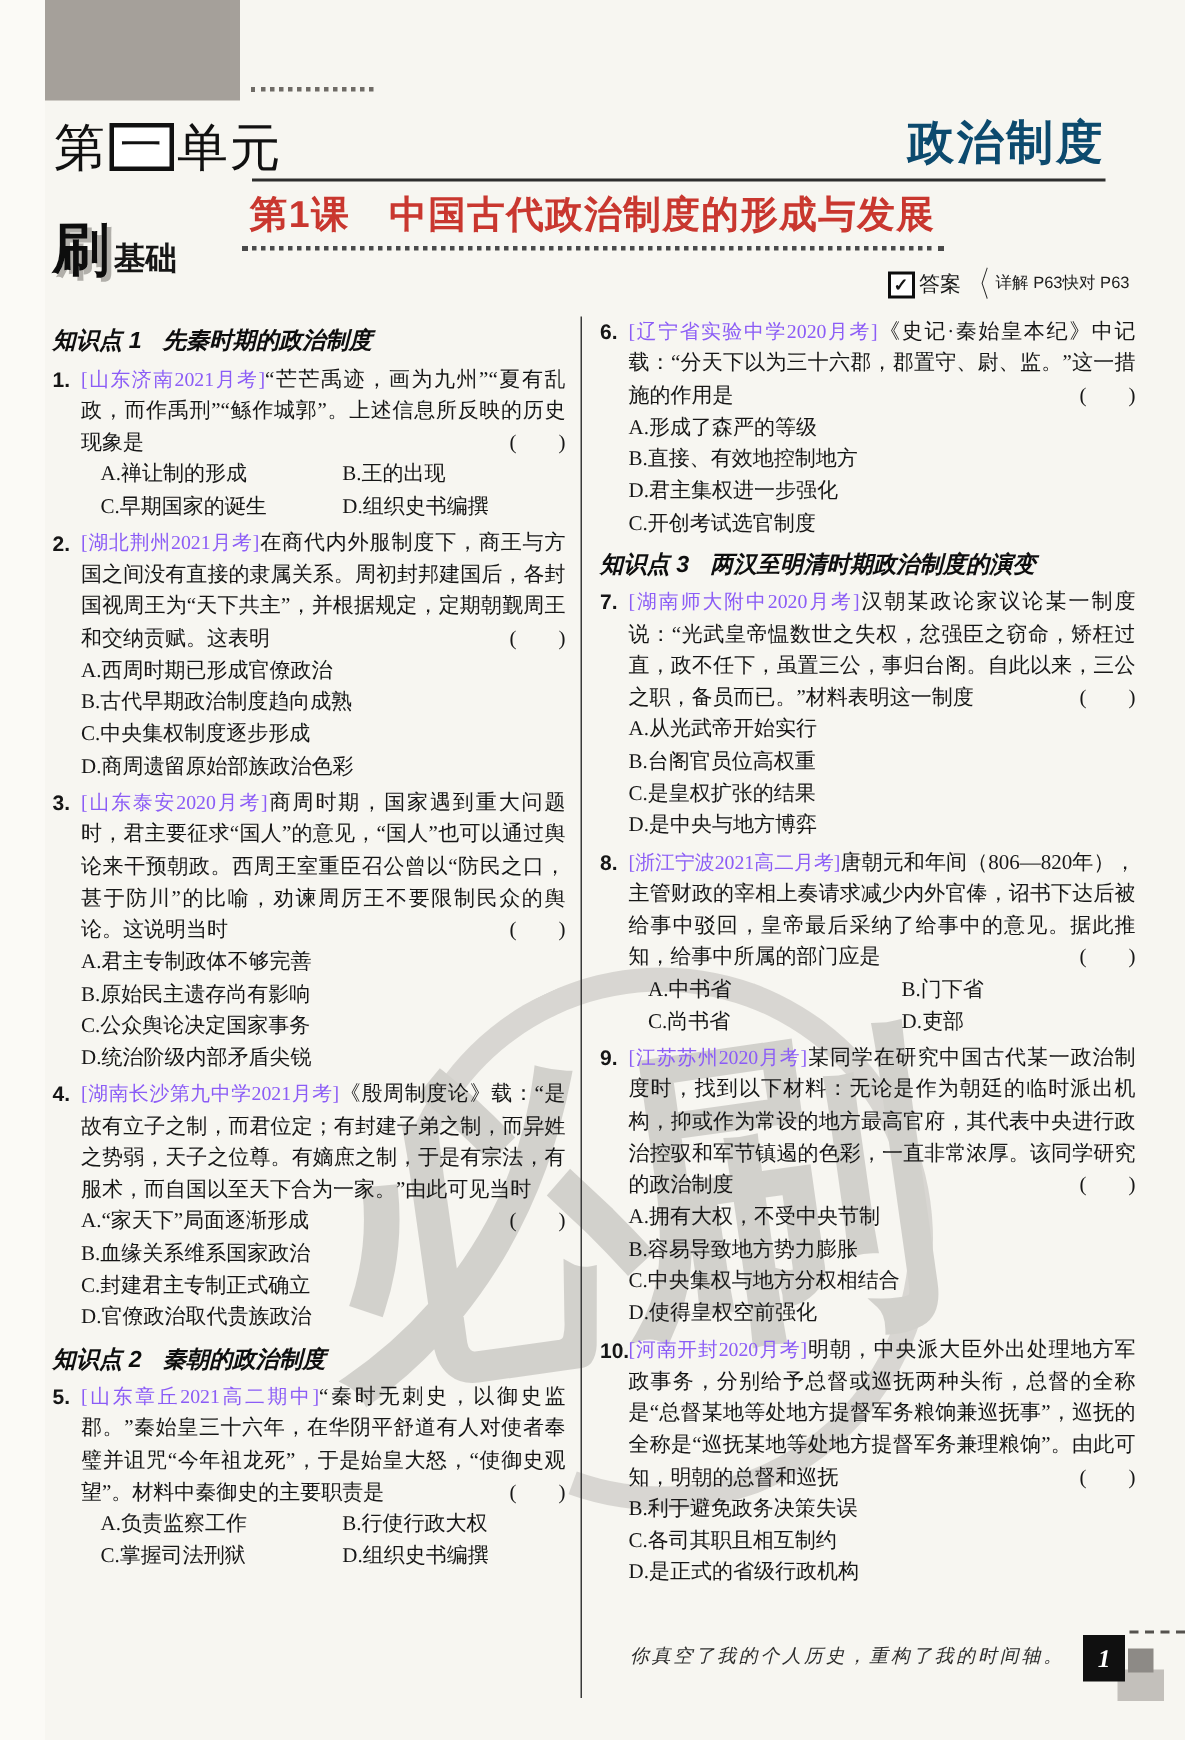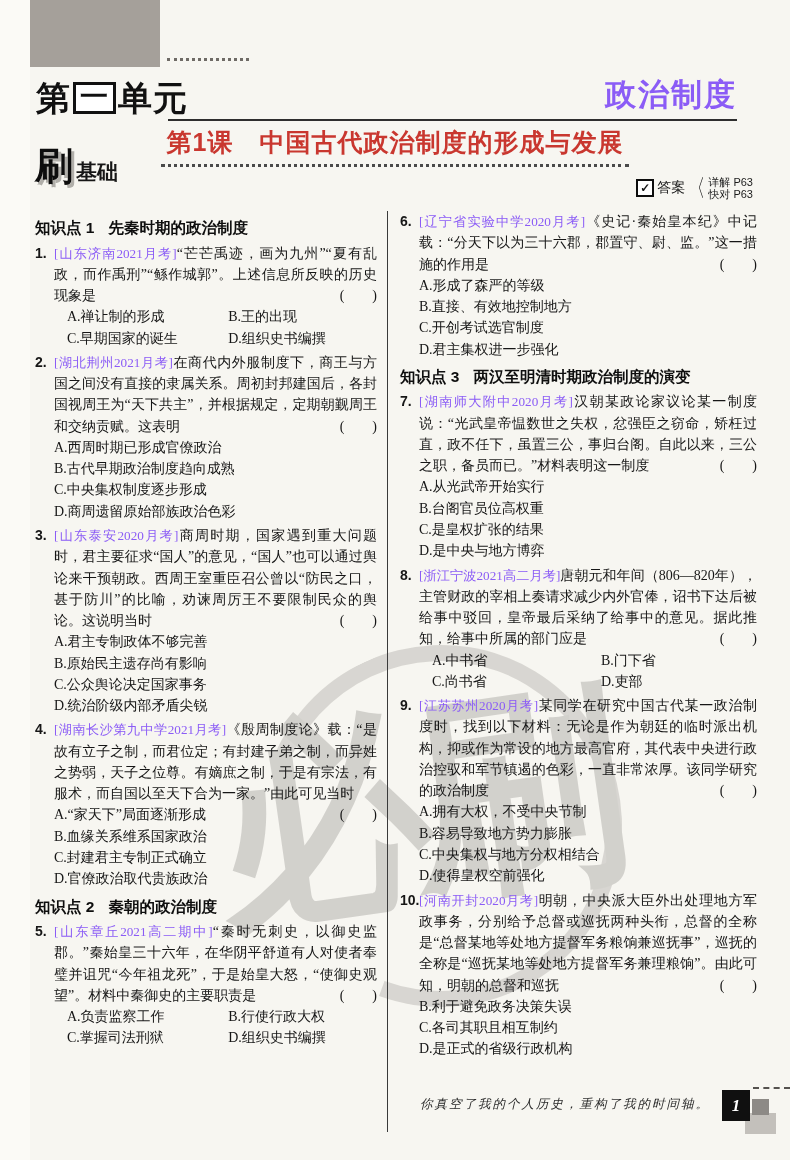--- a/index.html
+++ b/index.html
@@ -8,52 +8,52 @@
     background:#f7f6f1;color:#161616;
     font-family:"Liberation Serif",serif;
   }
   
   .scan-block{position:absolute;left:30px;top:0;width:130px;height:67px;background:#a5a09a;}
   .dots-top{position:absolute;left:167px;top:58px;width:82px;height:0;border-bottom:3px dotted #6f6b66;}
   .left-strip{position:absolute;left:0;top:0;width:30px;height:1160px;background:#fbfaf6;}
 
   
   .hdr-unit{position:absolute;left:36px;top:76px;font-family:"Liberation Sans",sans-serif;
-    font-weight:700;font-size:34px;letter-spacing:1px;color:#111;}
+    font-weight:400;font-size:34px;letter-spacing:1px;color:#111;}
   .unit-box{display:inline-block;border:3px solid #111;background:#fff;padding:0 4px 2px;
     line-height:.85;margin:0 2px;vertical-align:4px;font-size:28px;}
   .hdr-subject{position:absolute;right:53px;top:74px;font-family:"Liberation Sans",sans-serif;
     font-weight:900;font-size:31px;letter-spacing:2px;}
   .hdr-rule{position:absolute;left:168px;top:119px;right:53px;height:2px;background:#2e2e2e;}
   .lesson-title{position:absolute;left:0;top:126px;width:100%;text-align:center;}
   .lesson-title .t{display:inline-block;font-family:"Liberation Sans",sans-serif;font-weight:900;
     font-size:25px;letter-spacing:1px;padding:0 6px 5px;border-bottom:3px dotted #4a4a4a;}
 
   
   .section-row{position:absolute;left:35px;right:35px;top:163px;height:44px;}
   .badge{position:absolute;left:0;bottom:15px;}
   .badge .big{font-family:"Liberation Sans",sans-serif;font-weight:900;font-size:38px;
     color:#0d0d0d;text-shadow:3px 3px 0 rgba(90,88,84,.45);}
   .badge .small{font-family:"Liberation Sans",sans-serif;font-weight:900;font-size:21px;margin-left:3px;}
   .legend{position:absolute;right:2px;bottom:6px;display:flex;align-items:center;gap:3px;}
   .ckbox{display:inline-flex;align-items:center;justify-content:center;width:14px;height:14px;
     border:2px solid #0d0d0d;background:#fff;font-size:12px;font-weight:bold;font-family:"Liberation Sans",sans-serif;}
   .legend .ans{font-family:"Liberation Sans",sans-serif;font-weight:400;font-size:14px;}
   .legend .brace{font-size:17px;color:#222;transform:scaleY(1.4);font-family:"Liberation Sans",sans-serif;}
-  .legend .pages{display:flex;flex-direction:column;line-height:1.15;font-size:11px;
+  .legend .pages{display:flex;flex-direction:row;line-height:1.15;font-size:11px;
     font-family:"Liberation Sans",sans-serif;color:#1c1c1c;}
 
   
   .columns{position:absolute;left:35px;right:33px;top:211px;bottom:28px;display:flex;z-index:2;}
   .col-left{width:352px;padding-right:10px;box-sizing:border-box;}
   .col-right{flex:1;border-left:1.5px solid #3a3a3a;padding-left:12px;box-sizing:border-box;}
   .columns{font-size:14px;line-height:1.52;}
 
   .kp{font-family:"Liberation Sans",sans-serif;font-weight:900;font-size:15.5px;
-    margin:5px 0 3px;color:#0e0e0e;}
+    margin:5px 0 3px;color:#0e0e0e;font-style:italic;}
   .kp .kp-title{margin-left:14px;}
   .q{position:relative;padding-left:19px;margin-bottom:3px;}
   .qnum{position:absolute;left:0;top:0;font-family:"Liberation Sans",sans-serif;
     font-weight:700;font-size:14px;}
   .stem{margin:0;text-align:justify;}
   .source{color:#8b5cf6;font-size:13.2px;}
   .paren{float:right;}
   .opts-grid{display:grid;grid-template-columns:52% 48%;margin-left:13px;}
   .opts-stack .opt{display:block;}
   .opt{white-space:normal;}
@@ -77,21 +77,21 @@
   .page-sq2{position:absolute;left:745px;top:1113px;width:31px;height:21px;background:#c3c0bb;z-index:2;}
 </style>
 </head>
 <body>
 
 <div class="left-strip"></div>
 <div class="scan-block"></div>
 <div class="dots-top"></div>
 
 <div class="hdr-unit"><span>第</span><span class="unit-box">一</span><span>单元</span></div>
-<div class="hdr-subject" style="color:#8b5cf6">政治制度</div>
+<div class="hdr-subject" style="color:#0c4a6e">政治制度</div>
 <div class="hdr-rule"></div>
 <div class="lesson-title"><span class="t" style="color:#c9372f">第1课　中国古代政治制度的形成与发展</span></div>
 
 <div class="section-row">
   <div class="badge">
     <span class="big">刷</span><span class="small">基础</span>
   </div>
   <div class="legend">
     <span class="ckbox">✓</span>
     <span class="ans">答案</span>
@@ -163,22 +163,22 @@
         </div>
       </div>
     </div>
   <div class="col-right" id="col-right">
       <div class="q">
         <span class="qnum">6.</span>
         <p class="stem"><span class="source">[辽宁省实验中学2020月考]</span><span class="stem-text">《史记·秦始皇本纪》中记载：“分天下以为三十六郡，郡置守、尉、监。”这一措施的作用是</span><span class="paren">(　　)</span></p>
         <div class="opts-stack">
           <span class="opt">A.形成了森严的等级</span>
           <span class="opt">B.直接、有效地控制地方</span>
+          <span class="opt">D.君主集权进一步强化</span>
           <span class="opt">C.开创考试选官制度</span>
-          <span class="opt">D.君主集权进一步强化</span>
         </div>
       </div>
       <div class="kp"><span class="kp-label">知识点 3</span><span class="kp-title">两汉至明清时期政治制度的演变</span></div>
       <div class="q">
         <span class="qnum">7.</span>
         <p class="stem"><span class="source">[湖南师大附中2020月考]</span><span class="stem-text">汉朝某政论家议论某一制度说：“光武皇帝愠数世之失权，忿强臣之窃命，矫枉过直，政不任下，虽置三公，事归台阁。自此以来，三公之职，备员而已。”材料表明这一制度</span><span class="paren">(　　)</span></p>
         <div class="opts-stack">
           <span class="opt">A.从光武帝开始实行</span>
           <span class="opt">B.台阁官员位高权重</span>
           <span class="opt">C.是皇权扩张的结果</span>

